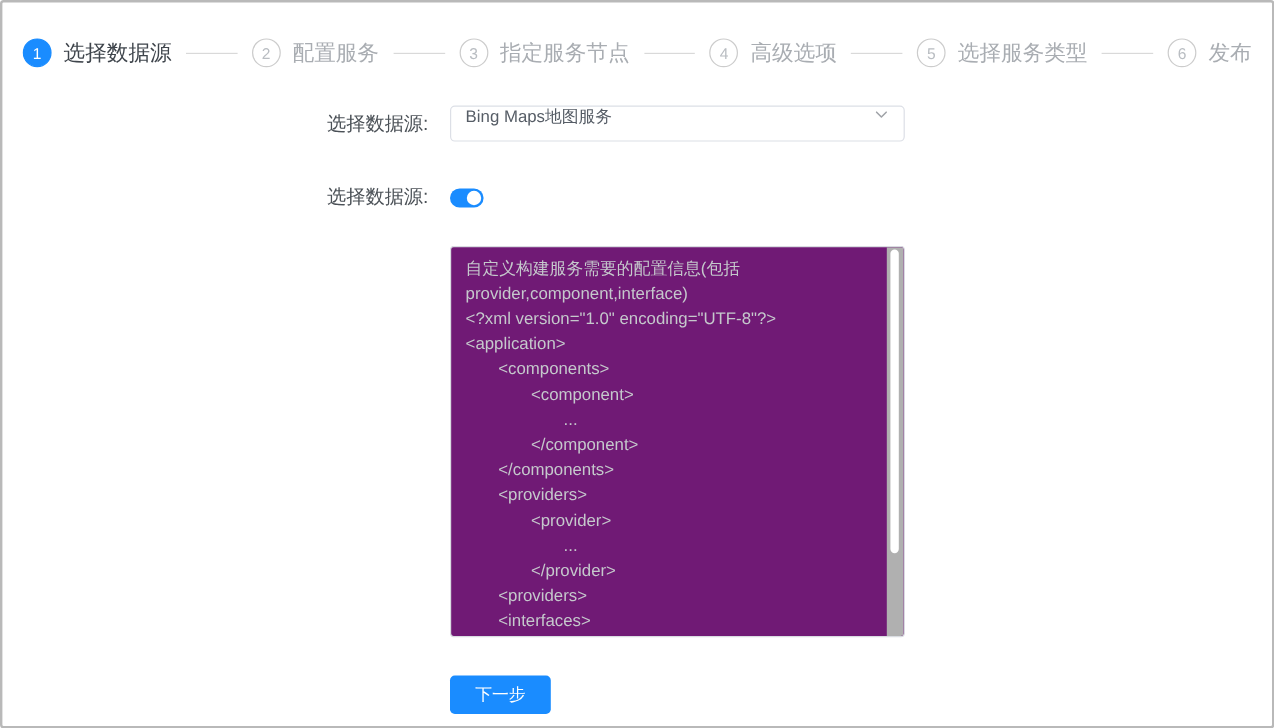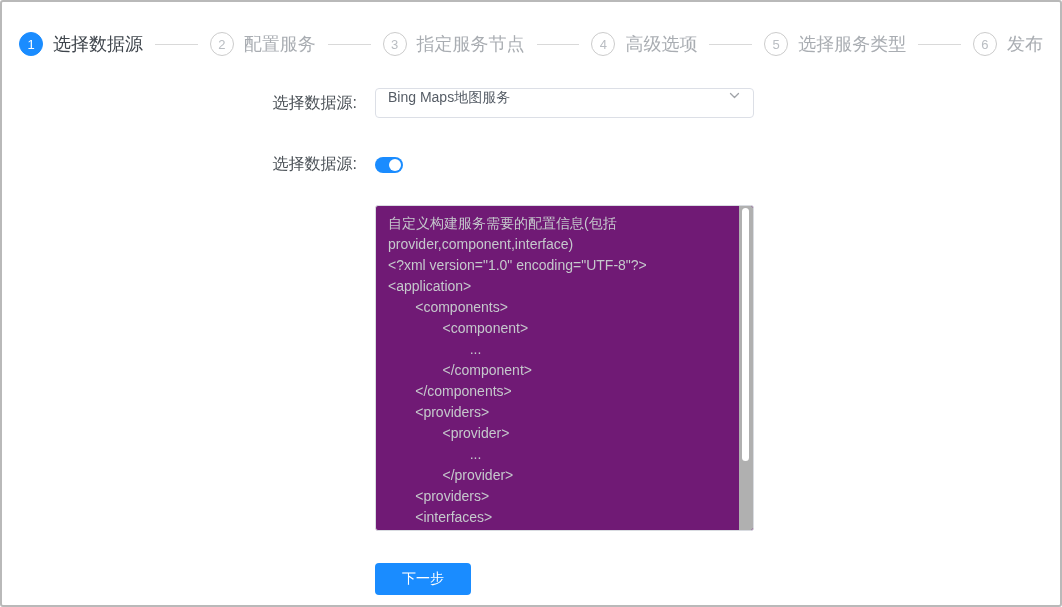--- a/index.html
+++ b/index.html
@@ -65,21 +65,21 @@
     position: absolute; top: 0; right: 0; bottom: 0; width: 14px;
     background: #b0b0b0; border-radius: 0 2px 2px 0;
   }
   .fake-scrollbar .thumb {
     position: absolute; top: 2px; left: 3px;
     width: 7px; height: 78%;
     background: #ffffff; border-radius: 4px;
   }
   .row-button { margin-top: 32px; }
   .next-btn {
-    width: 96px; height: 32px;
+    width: 84px; height: 32px;
     background: var(--accent); color: #ffffff;
     border: none; border-radius: 4px;
     font-size: 14px; font-family: inherit; cursor: pointer;
   }
 </style>
 </head>
 <body>
 
 <div class="window">
 

